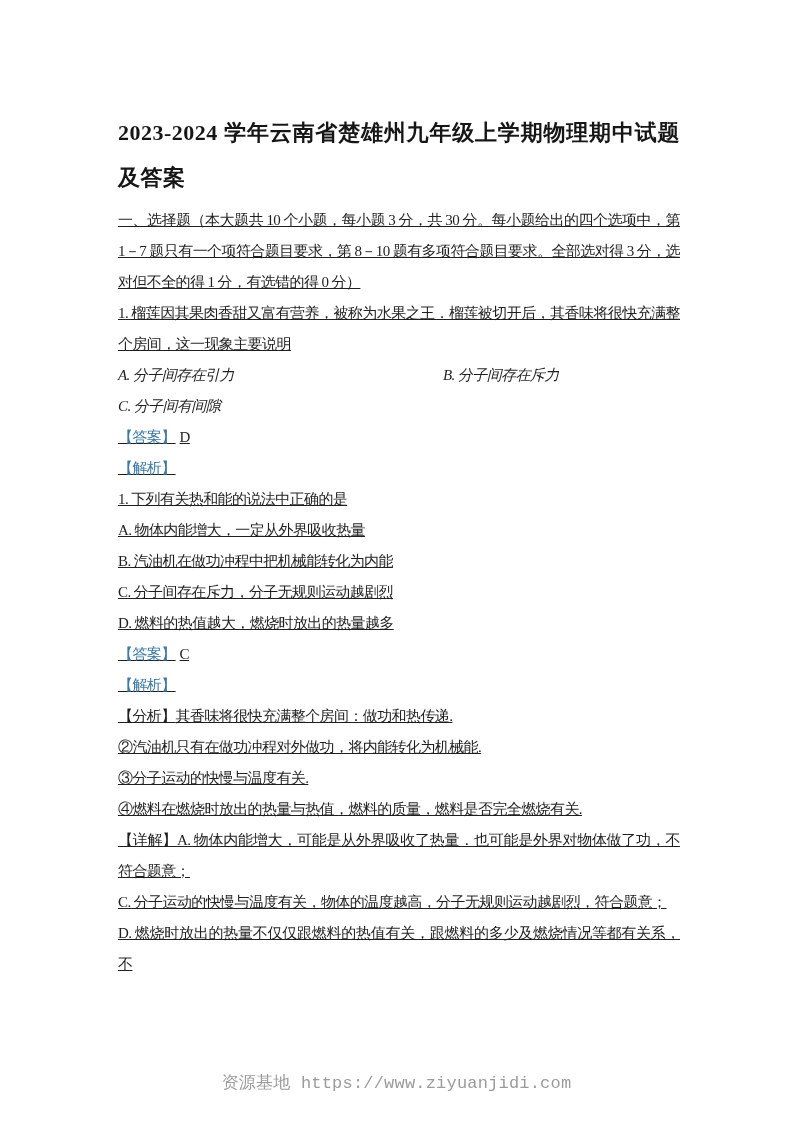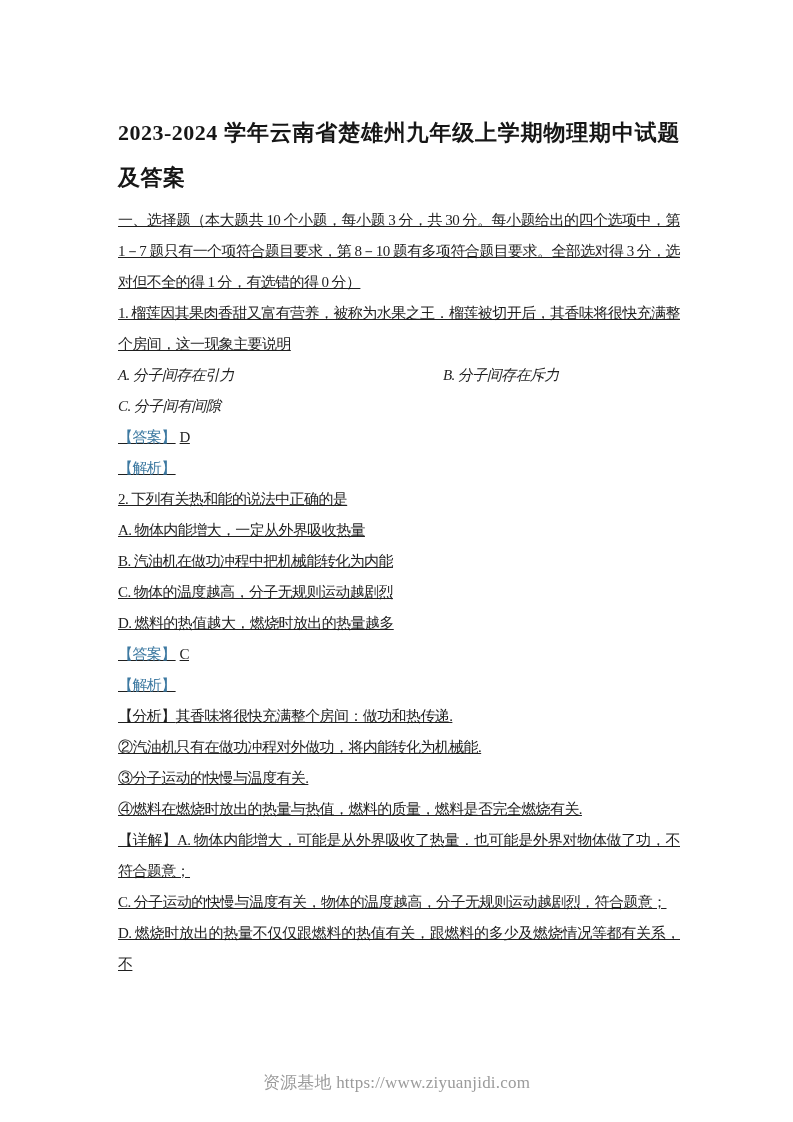--- a/index.html
+++ b/index.html
@@ -44,21 +44,21 @@
     font-style: italic;
   }
   .blue-label { color: #3d79a1; }
   .answer-value { margin-left: 4px; }
   .footer {
     position: absolute;
     left: 0;
     right: 0;
     bottom: 28px;
     text-align: center;
-    font-family: Liberation Serif, serif;
+    font-family: Liberation Mono, monospace;
     font-size: 17px;
     color: #9b9b9b;
     letter-spacing: 0.2px;
   }
   .footer a {
     color: #9b9b9b;
     text-decoration: none;
   }
 </style>
 </head>
@@ -80,24 +80,24 @@
       </div>
       <p class="line">
         <span class="blue-label">【答案】</span><span class="answer-value">D</span>
       </p>
       <p class="line">
         <span class="blue-label">【解析】</span>
       </p>
     </div>
 
     <div>
-      <p class="line">2.  下列有关热和能的说法中正确的是</p>
+      <p class="line">1.  下列有关热和能的说法中正确的是</p>
       <p class="line">A.  物体内能增大，一定从外界吸收热量</p>
       <p class="line">B.  汽油机在做功冲程中把机械能转化为内能</p>
-      <p class="line">C.  物体的温度越高，分子无规则运动越剧烈</p>
+      <p class="line">C.  分子间存在斥力，分子无规则运动越剧烈</p>
       <p class="line">D.  燃料的热值越大，燃烧时放出的热量越多</p>
       <p class="line">
         <span class="blue-label">【答案】</span><span class="answer-value">C</span>
       </p>
       <p class="line">
         <span class="blue-label">【解析】</span>
       </p>
       <p class="line">
         <span>【分析】</span><span>其香味将很快充满整个房间：做功和热传递.</span>
       </p>

